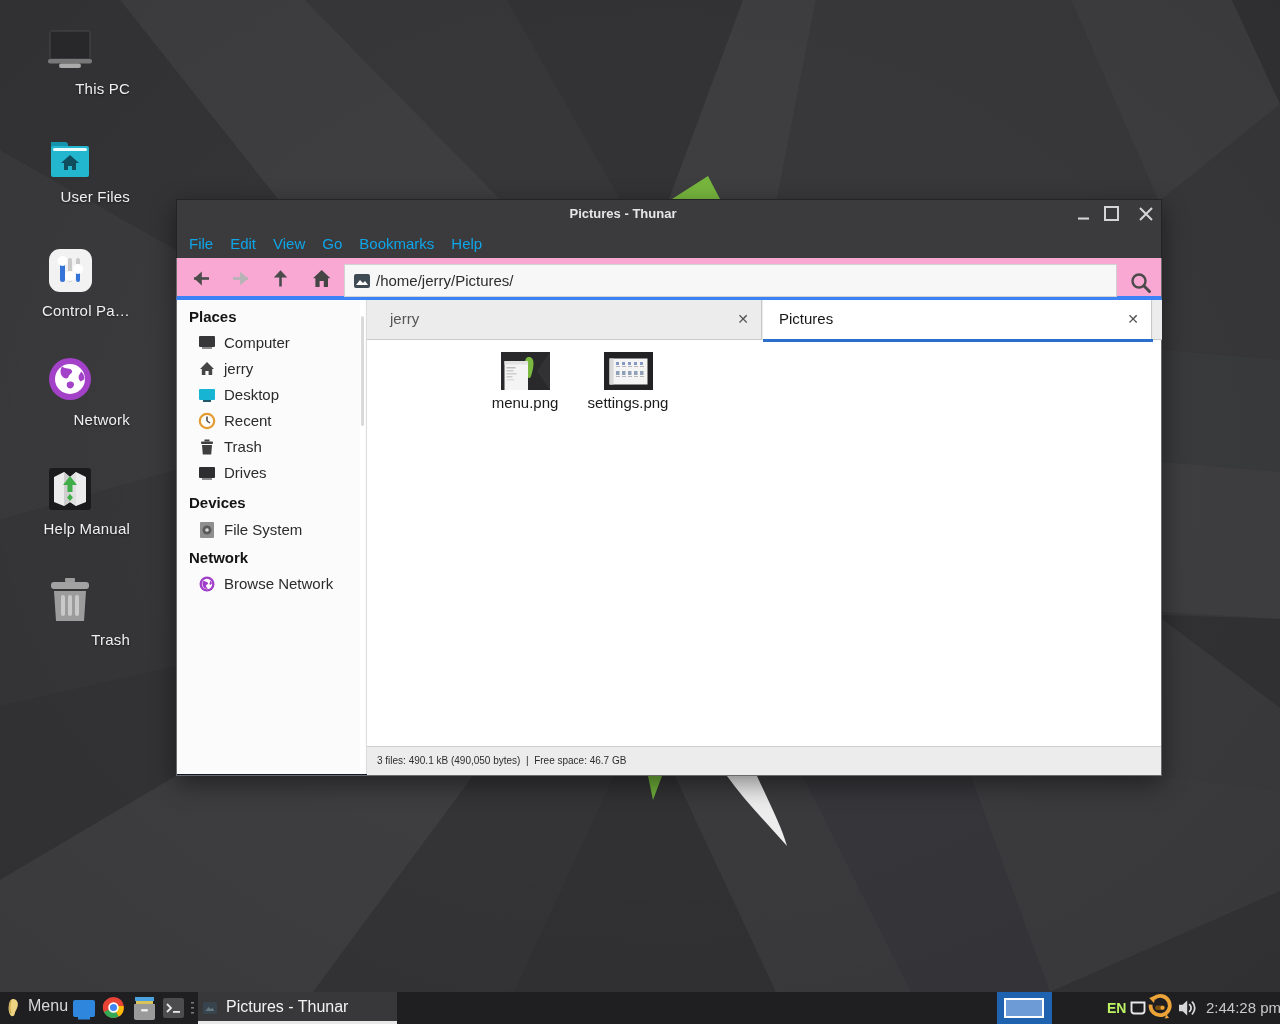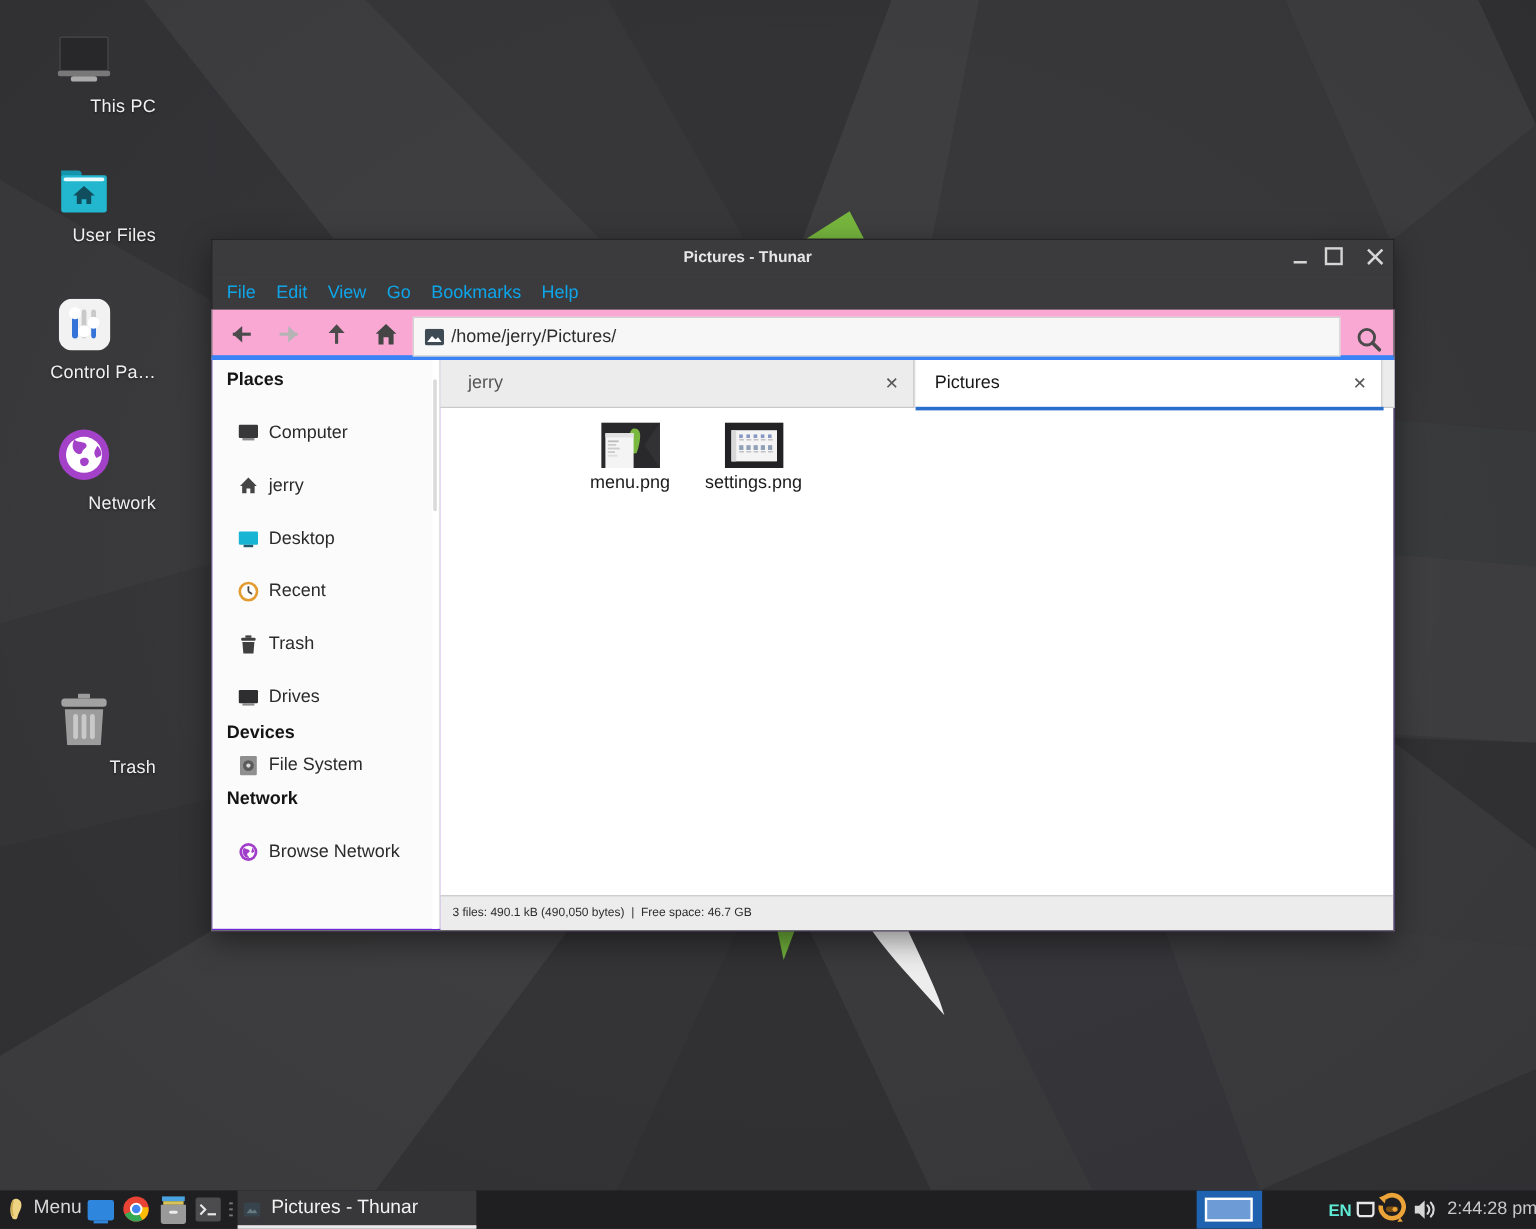--- a/index.html
+++ b/index.html
@@ -18,27 +18,27 @@
   .wbtn{position:absolute;top:0;height:30px;color:#d5d5d5;}
   #menubar{position:absolute;left:0;top:30px;width:100%;height:29px;background:#3b3b3d;
        box-sizing:border-box;border-left:1px solid #242426;border-right:1px solid #242426;
        font-size:15px;color:#0ea5e9;line-height:29px;}
   #menubar span{margin-right:17px;}
   #toolbar{position:absolute;left:0;top:59px;width:100%;height:42px;background:#f9a8d4;
        box-sizing:border-box;border-left:1px solid #6a6a6a;border-right:1px solid #6a6a6a;border-bottom:4px solid #3b82f6;}
   #pathfield{position:absolute;left:167px;top:6px;width:773px;height:33px;background:#f7f7f7;
        box-sizing:border-box;border:1px solid #d2d2d2;}
   #pathtxt{position:absolute;left:31px;top:0;line-height:31px;font-size:15px;color:#2d2d2d;}
-  #body{position:absolute;left:0;top:101px;width:100%;height:476px;background:#6d28d9;
+  #body{position:absolute;left:0;top:101px;width:100%;height:476px;background:#0f172a;
        box-sizing:border-box;border-left:1px solid #6a6a6a;border-right:1px solid #6a6a6a;
        border-bottom:1px solid #6a6a6a;}
   #sidebar{position:absolute;left:0;top:0;width:190px;height:474px;background:#fbfbfb;
        box-sizing:border-box;border-right:1px solid #dcdcdc;font-size:15px;color:#2b2b2b;}
   .shead{font-weight:bold;color:#141414;padding:0 0 0 12px;height:26px;line-height:26px;}
-  .sitem{height:26px;line-height:26px;padding-left:47px;position:relative;margin-top:18px;}
+  .sitem{height:26px;line-height:26px;padding-left:47px;position:relative;}
   .sitem svg{position:absolute;left:21px;top:4px;}
   #tabbar{position:absolute;left:190px;top:0;width:795px;height:40px;background:#e9e9e9;
        box-sizing:border-box;}
   .tab{position:absolute;top:0;height:40px;box-sizing:border-box;font-size:15px;}
   #tab1{left:0;width:395px;background:#ececec;color:#555;border-right:1px solid #c9c9c9;
         border-bottom:1px solid #c9c9c9;}
   #tab2{left:396px;width:389px;background:#fff;color:#161616;
         border-right:1px solid #c9c9c9;}
   #bluebar{position:absolute;left:586px;top:39px;width:390px;height:3px;background:#2a6fcb;z-index:3;}
   #tabrest{position:absolute;left:786px;top:0;width:9px;height:40px;background:#ececec;
@@ -51,21 +51,21 @@
   .file .flbl{display:block;margin-top:4px;}
   #statusbar{position:absolute;left:190px;top:446px;width:794px;height:29px;background:#ececec;
        box-sizing:border-box;border-top:1px solid #cdcdcd;
        font-size:10px;color:#2d2d2d;line-height:28px;}
   #taskbar{position:absolute;left:0;top:992px;width:1280px;height:32px;background:#1f1f22;}
   .tbicon{position:absolute;top:0;height:32px;}
   #taskbtn{position:absolute;left:198px;top:0;width:199px;height:32px;background:#38383a;}
   #taskbtn .tbl{position:absolute;left:28px;top:0;line-height:30px;color:#f2f2f2;font-size:16px;white-space:nowrap;}
   #taskbtn .tund{position:absolute;left:0;bottom:0;width:100%;height:3px;background:#e8e8e8;}
   #clock{position:absolute;left:1206px;top:0;line-height:32px;font-size:15px;color:#c8c8c8;white-space:nowrap;}
-  #entxt{position:absolute;left:1107px;top:0;line-height:32px;font-size:14px;color:#5eead4;font-weight:bold;}
+  #entxt{position:absolute;left:1107px;top:0;line-height:32px;font-size:14px;color:#bef264;font-weight:bold;}
 </style>
 </head>
 <body>
 <div id="desk">
 <svg id="wall" width="1280" height="1024" viewBox="0 0 1280 1024">
   <rect x="0" y="0" width="1280" height="1024" fill="#38383b"></rect>
 
   <polygon points="0,0 120,0 278,199 0,199" fill="#343437"></polygon>
   <polygon points="120,0 305,0 500,199 278,199" fill="#3e3e40"></polygon>
   <polygon points="305,0 507,0 620,199 500,199" fill="#37373a"></polygon>
@@ -140,20 +140,31 @@
 </div>
 <div class="dicon" style="left:10px;top:357px;">
   <svg width="44" height="44" viewBox="0 0 44 44">
     <circle cx="22" cy="22" r="21" fill="#a341c8"></circle>
     <circle cx="22" cy="22" r="15" fill="#fff"></circle>
     <path d="M14,9.5 c3.5,2.8 8.5,1 10,4.2 c1.1,2.4 -2.8,3.2 -3.4,5.8 c-0.6,2.6 -3.8,2.4 -6,0.2 c-2.4,-2.4 -2.8,-6.6 -0.6,-10.2 z" fill="#a341c8"></path>
     <path d="M19,26 c1.8,-2 5.4,-2 6.6,0 c1.2,2.2 -0.4,5 -3,5.4 c-2.6,0.4 -4.6,-2 -3.6,-5.4 z" fill="#a341c8"></path>
     <path d="M33.2,14.5 c2.2,2 3.4,4.8 3.2,7.8 l-3.8,2.3 c-1.6,-1.6 -2.4,-3.4 -1.8,-5.8 z" fill="#a341c8"></path>
   </svg>
   <span class="lbl">Network</span>
+</div>
+<div class="dicon" style="left:10px;top:468px;">
+  <svg width="42" height="42" viewBox="0 0 42 42">
+    <rect x="0" y="0" width="42" height="42" rx="3" fill="#1b1b1d"></rect>
+    <path d="M5,9 L15,4 L21,9 L27,4 L37,9 V34 L27,38 L21,34 L15,38 L5,34 Z" fill="#ececec"></path>
+    <path d="M15,4 L21,9 L21,34 L15,38 Z" fill="#cfcfcf"></path>
+    <path d="M27,4 L21,9 L21,34 L27,38 Z" fill="#e0e0e0"></path>
+    <path d="M21,8 L28,17 L23.5,17 L23.5,24 L18.5,24 L18.5,17 L14,17 Z" fill="#3fae49"></path>
+    <path d="M21,26 L24,29.5 L21,33 L18,29.5 Z" fill="#3fae49"></path>
+  </svg>
+  <span class="lbl">Help Manual</span>
 </div>
 <div class="dicon" style="left:10px;top:578px;">
   <svg width="38" height="43" viewBox="0 0 38 43">
     <rect x="14" y="0" width="10" height="4" rx="1" fill="#9c9c9c"></rect>
     <rect x="0" y="4" width="38" height="7" rx="3" fill="#a2a2a2"></rect>
     <path d="M3,13 h32 l-2,30 h-28 z" fill="#9c9c9c"></path>
     <rect x="10" y="17" width="4" height="21" rx="2" fill="#c9c9c9"></rect>
     <rect x="17" y="17" width="4" height="21" rx="2" fill="#c9c9c9"></rect>
     <rect x="24" y="17" width="4" height="21" rx="2" fill="#c9c9c9"></rect>
   </svg>

